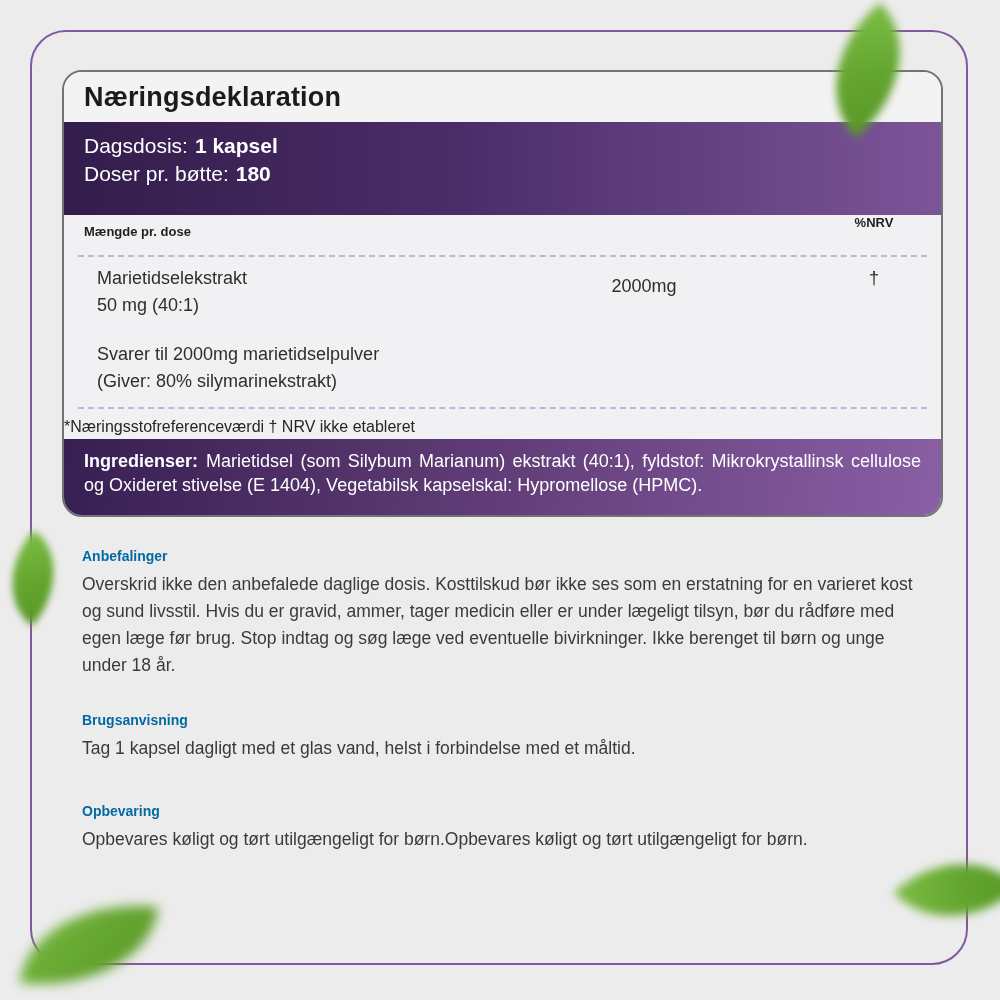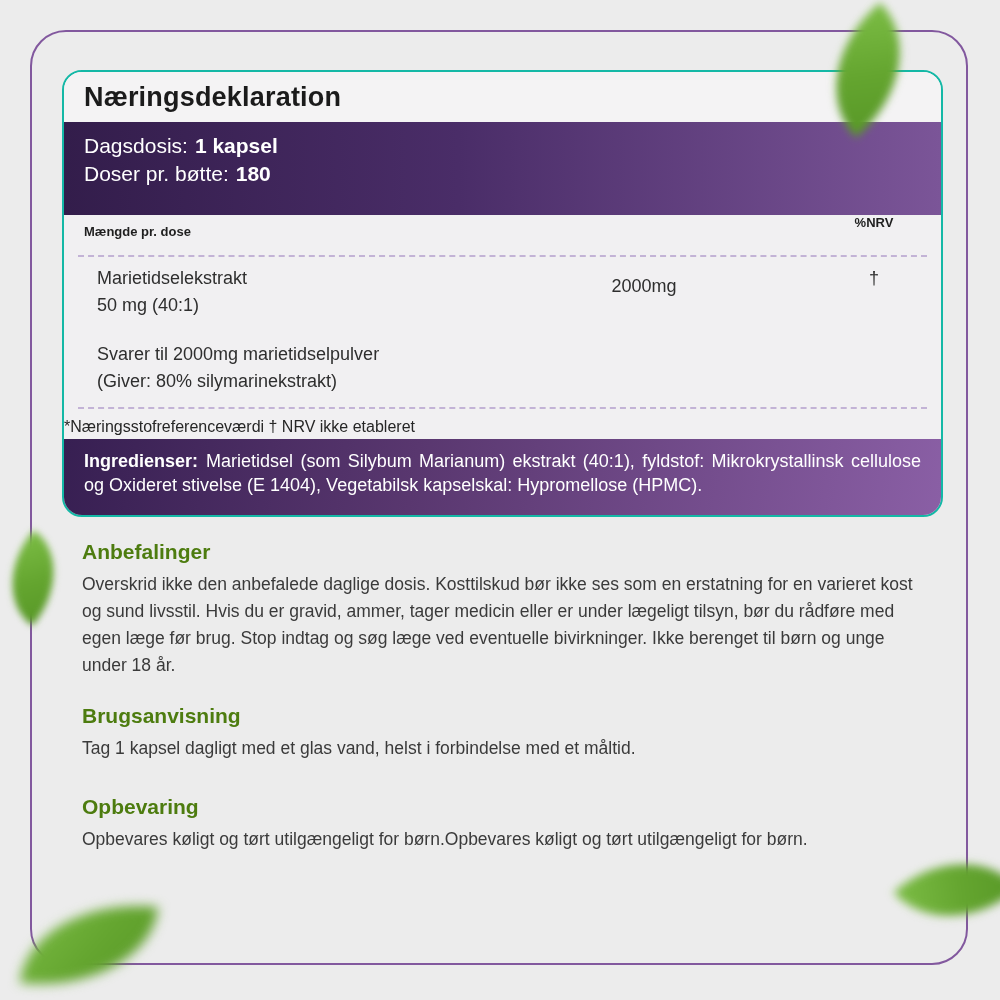--- a/index.html
+++ b/index.html
@@ -10,21 +10,21 @@
     color:#2b2b2b;
   }
   
   .outer-frame{
     position:absolute;left:30px;top:30px;width:934px;height:931px;
     border:2px solid #82589e;border-radius:36px;
   }
   
   .card{
     position:absolute;left:62px;top:70px;width:881px;height:447px;
-    border:2px solid #14b8a6;border-radius:20px;
+    border:2px solid #737373;border-radius:20px;
     background:#f2f1f3;overflow:hidden;box-sizing:border-box;
   }
   .card-title{
     height:50px;display:flex;align-items:center;padding-left:20px;
     font-size:27px;font-weight:700;color:#1b1b1b;letter-spacing:.2px;
     background:#f4f3f4;
   }
   .dose-bar{
     height:93px;box-sizing:border-box;padding:10px 0 0 20px;
     background:linear-gradient(90deg,#331d4b 0%,#4a2d68 45%,#7b5598 100%);
@@ -59,21 +59,21 @@
   .ingredients-bar{
     position:absolute;left:0;bottom:0;width:100%;height:76px;box-sizing:border-box;
     background:linear-gradient(100deg,#371f52 0%,#59376f 40%,#8a5fa5 100%);
     color:#ffffff;padding:10px 20px 0 20px;
     font-size:18px;line-height:24px;text-align:justify;
   }
   .ingredients-bar .ing-label{font-weight:700;padding-right:8px;}
   
   .section{position:absolute;left:82px;width:852px;}
   .section h2{
-    margin:0 0 7px 0;font-size:21px;font-weight:700;color:#4d7c0f;
+    margin:8px 0 7px 0;font-size:14px;font-weight:700;color:#0369a1;
   }
   .section p{
     margin:0;font-size:17.5px;line-height:27px;color:#3a3a3a;
   }
   #sec-anbefalinger{top:540px;}
   #sec-brugsanvisning{top:704px;}
   #sec-opbevaring{top:795px;}
   
   .leaf{
     position:absolute;

